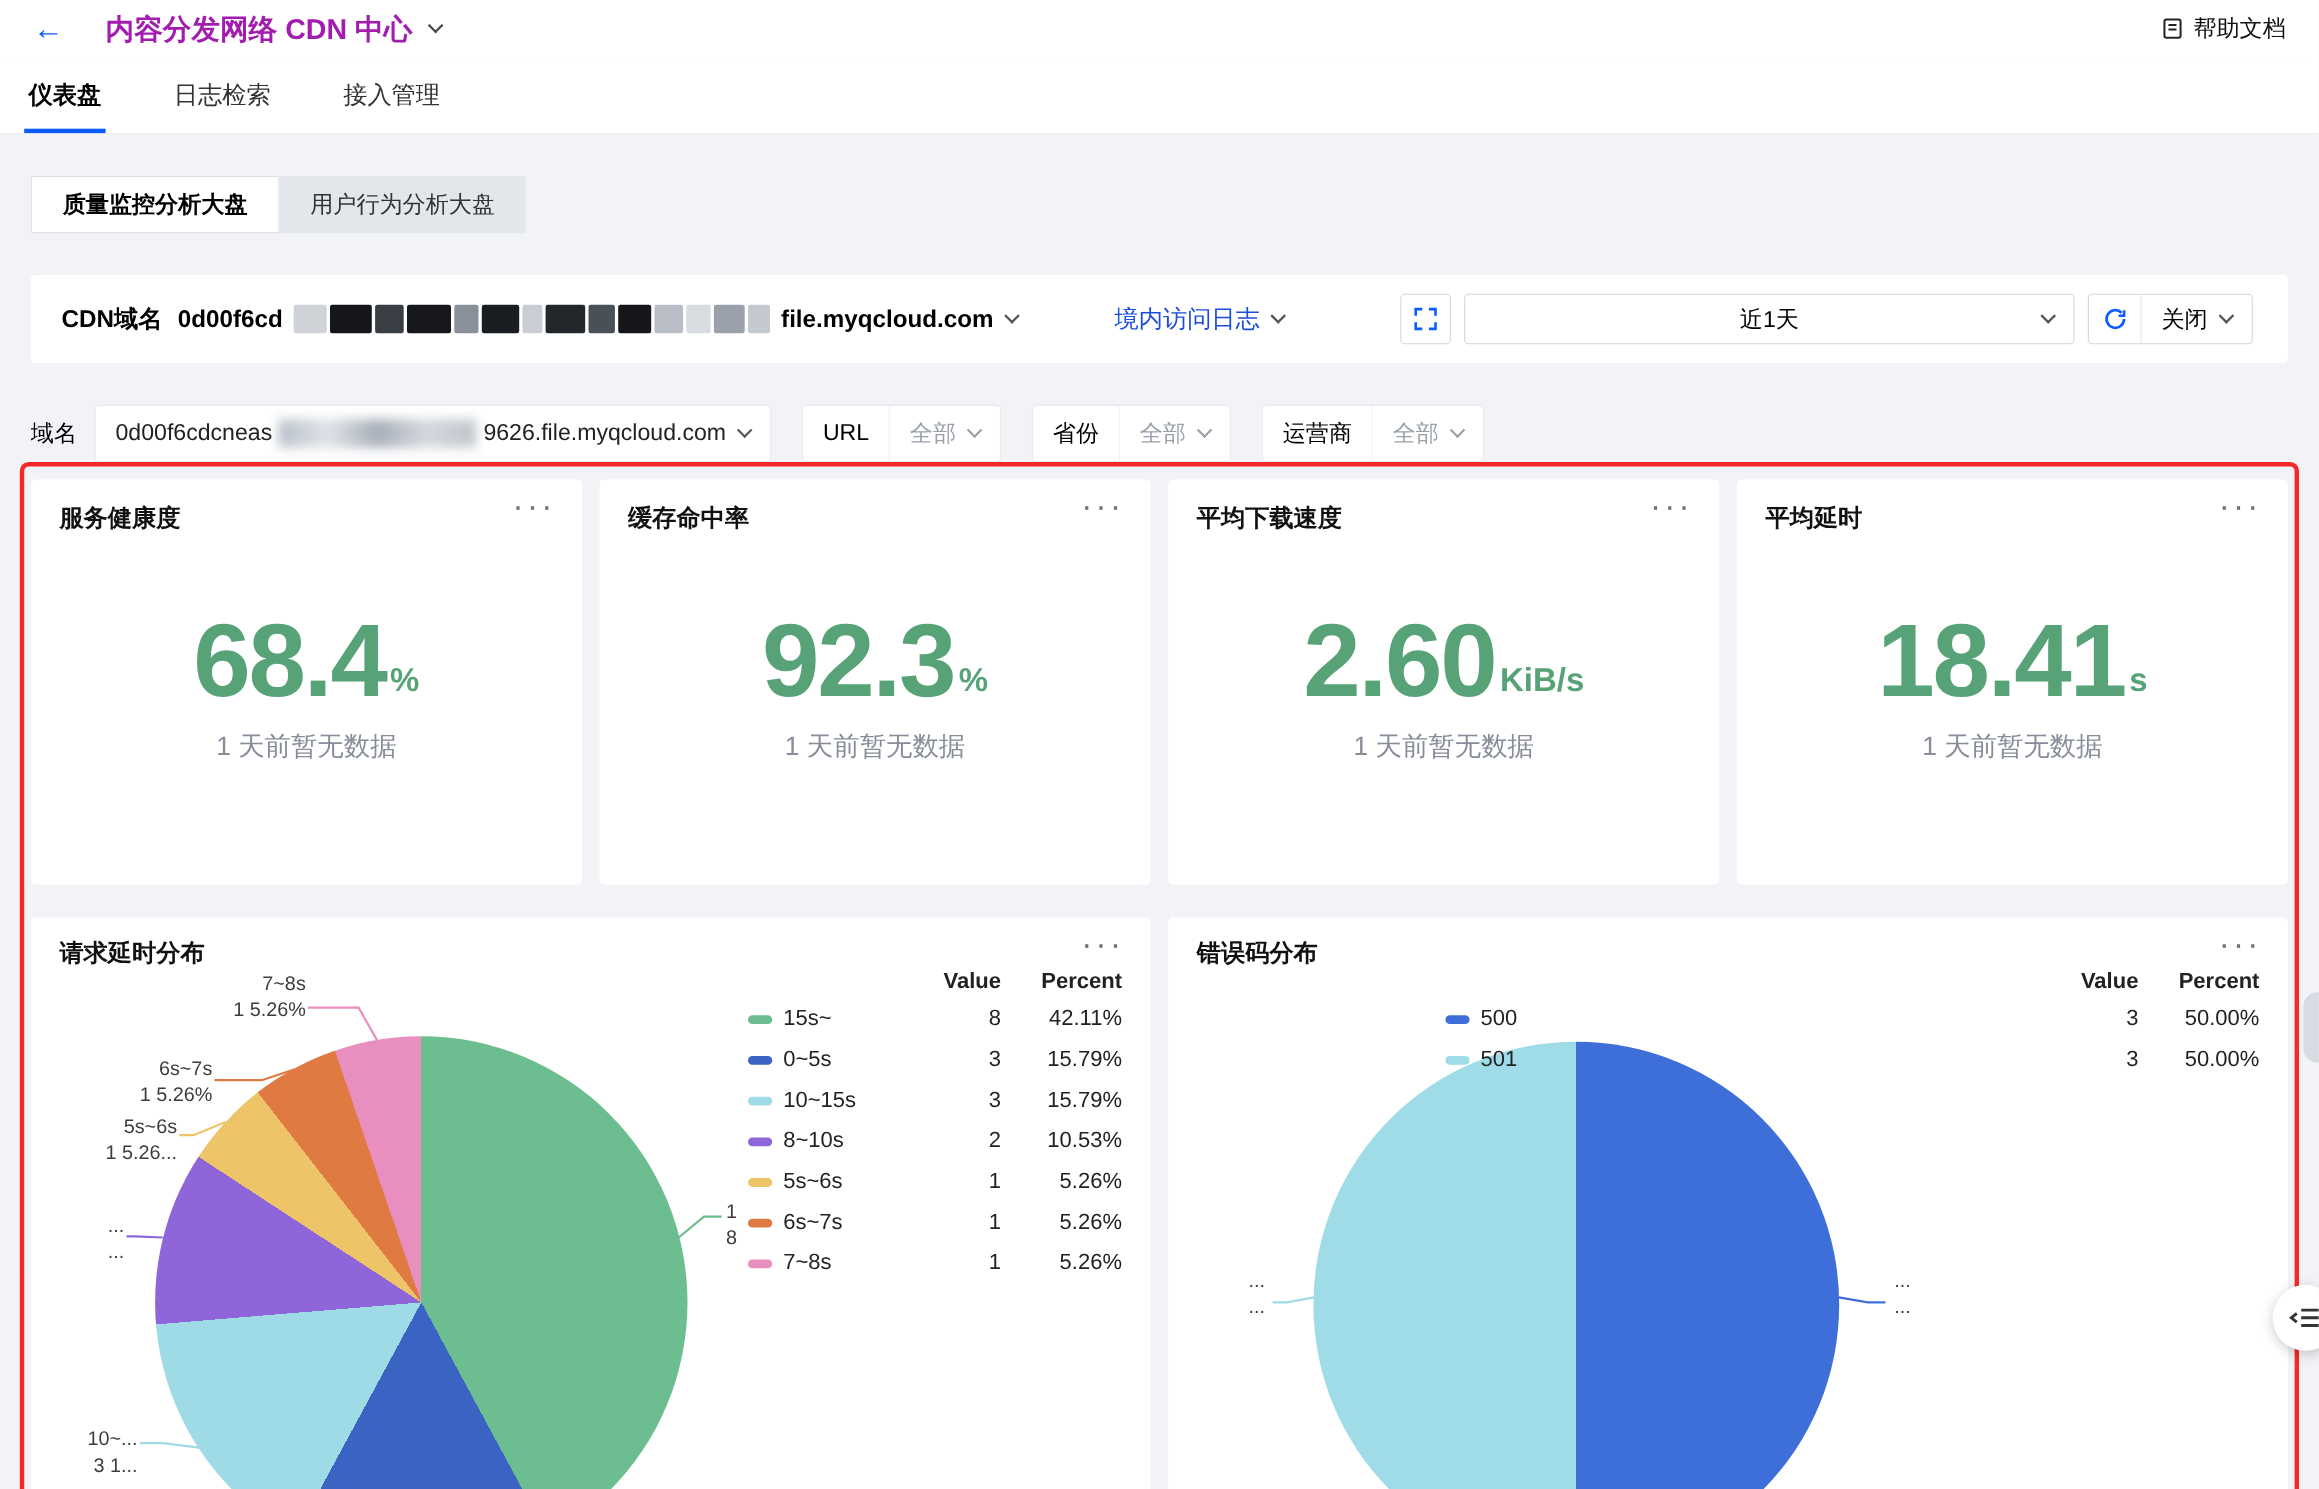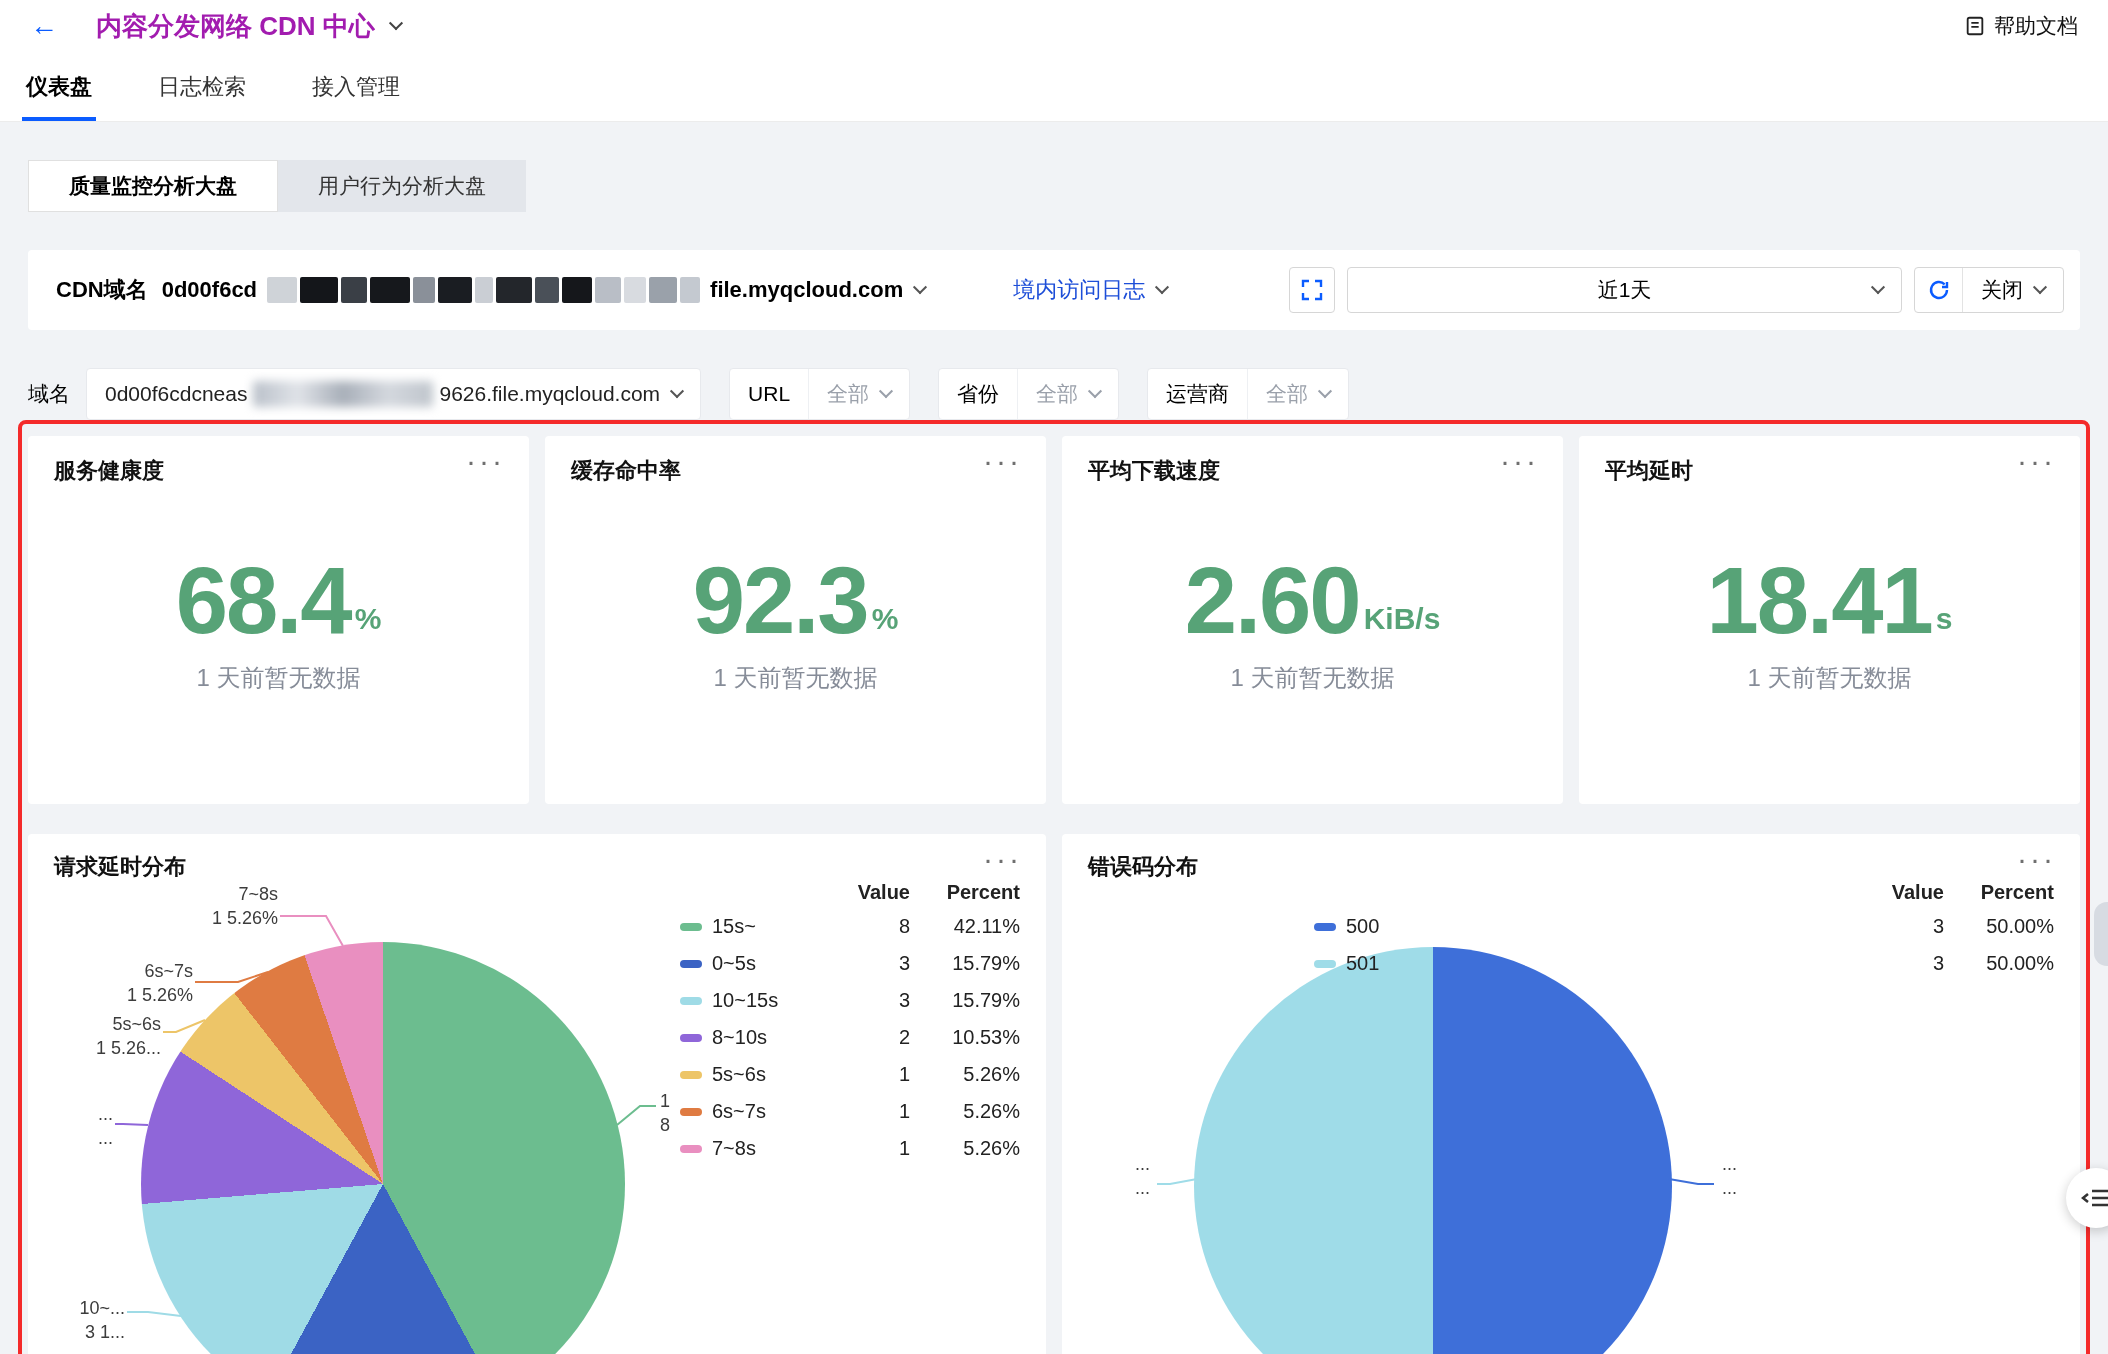--- a/index.html
+++ b/index.html
@@ -19,27 +19,27 @@
   .help { margin-left:auto; display:flex; align-items:center; gap:8px; font-size:21px; color:#111; cursor:pointer; }
 
   
   .tabsbar { background:#fff; height:70px; display:flex; align-items:stretch; padding:0 22px; gap:58px; border-bottom:1px solid #ececec; }
   .tab { font-size:22px; color:#333; display:flex; align-items:center; position:relative; cursor:pointer; padding:0 4px; }
   .tab.active { color:#000; font-weight:700; }
   .tab.active::after { content:""; position:absolute; left:0; right:0; bottom:0; height:4px; background:#0b5cff; }
 
   
   .board-toggle { display:inline-flex; margin:38px 0 0 28px; }
-  .board-tab { height:52px; padding:0 40px; display:flex; align-items:center; font-size:21px; cursor:pointer;font-family:Liberation Serif, serif; }
+  .board-tab { height:52px; padding:0 28px; display:flex; align-items:center; font-size:21px; cursor:pointer;font-family:Liberation Serif, serif; }
   .board-tab.active { background:#fff; border:1px solid #e0e0e0; color:#000; font-weight:600; }
   .board-tab.inactive { background:#e3e6eb; color:#333; }
 
   
   .filter-card { margin:38px 28px 0 28px; background:#fff; border-radius:4px; height:80px;
-    display:flex; align-items:center; padding:0 16px 0 28px; }
+    display:flex; align-items:center; padding:0 32px 0 28px; }
   .f-label { font-size:22px; font-weight:700; color:#000; }
   .domain-strong { font-size:22px; font-weight:700; color:#000; margin-left:14px; }
   .mosaic { display:flex; align-items:center; gap:3px; margin:0 10px; }
   .mosaic i { display:inline-block; height:26px; border-radius:2px; }
   .sel-inline { display:flex; align-items:center; font-size:22px; font-weight:700; color:#000; cursor:pointer; }
   .log-scope { margin-left:88px; font-size:22px; color:#1d4ed8; font-weight:400; display:flex; align-items:center; cursor:pointer; }
   .log-scope .caret, .sel-inline .caret { color:#555; }
   .right-cluster { margin-left:auto; display:flex; align-items:center; gap:12px; }
   .icon-btn { width:46px; height:46px; border:1px solid #d6d6d6; border-radius:4px;
     display:flex; align-items:center; justify-content:center; background:#fff; cursor:pointer; }

